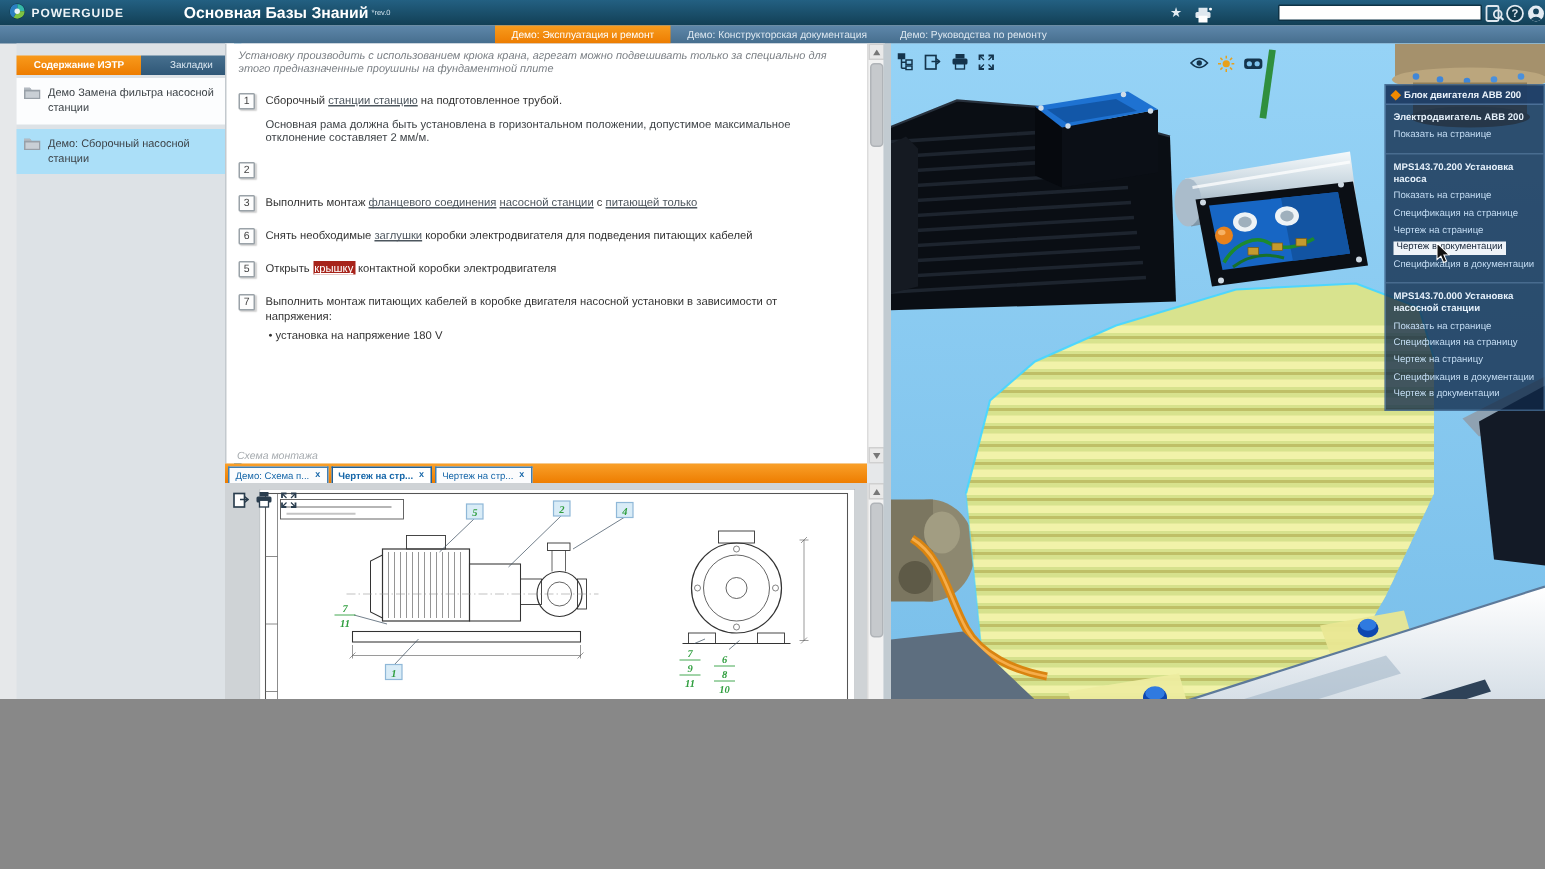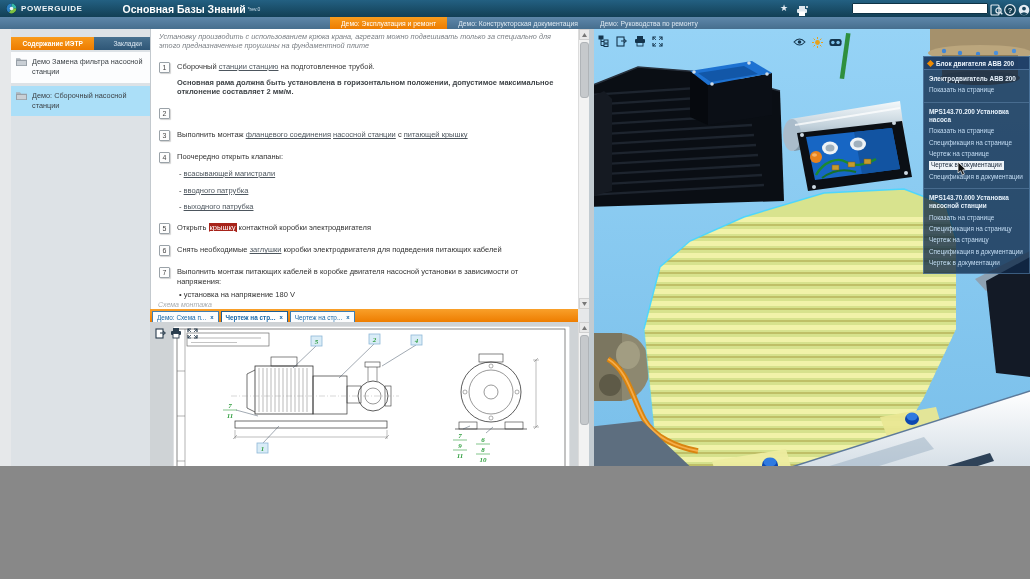--- a/index.html
+++ b/index.html
@@ -39,21 +39,21 @@
 
   
   #instr { left:150px; top:29px; width:428px; height:280px; background:#fff;
     border-left:1px solid #c3c9ce; padding:3px 16px 0 8px; overflow:hidden; }
   .note { font-style:italic; color:#7a7f84; font-size:7.3px; line-height:1.3; margin-bottom:11px; }
   .step { display:flex; gap:7px; margin-bottom:11px; font-size:7.5px; color:#333; line-height:1.3; }
   .stepnum { min-width:11px; height:11px; border:1px solid #9aa2a8; background:#fdfdfd; border-radius:1px;
     box-shadow:1px 1px 1px rgba(0,0,0,.18); font-size:7px; color:#444; display:flex; align-items:center; justify-content:center; }
   .link { color:#4d565e; text-decoration:underline; }
   .hl { background:#a7231a; color:#fff; padding:0 1px; text-decoration:underline; }
-  .stepnote { margin-top:6px; color:#3e4347;font-weight:bold; }
+  .stepnote { margin-top:6px; color:#3e4347; }
   .dashline { margin-top:7px; margin-left:2px; }
   .bulline { margin-top:3px; margin-left:2px; }
   #partial-line { left:158px; top:301px; width:220px; height:7px; overflow:hidden;
     font-size:7px; color:#a6abaf; font-style:italic; }
 
   
   .vsb { width:11px; background:#f2f2f2; border-left:1px solid #dcdcdc; }
   .sbarrow { position:absolute; left:0; width:11px; height:11px; background:#e9e9e9; border:1px solid #d0d0d0;
     display:flex; align-items:center; justify-content:center; }
   .sbthumb { position:absolute; left:1px; width:9px; background:#c6c9cc; border-radius:3px; border:1px solid #b0b4b8; }
@@ -205,42 +205,33 @@
             <div><span>Сборочный </span><span class="link">станции станцию</span><span> на подготовленное трубой.</span></div>
             <div class="stepnote">Основная рама должна быть установлена в горизонтальном положении, допустимое максимальное отклонение составляет 2 мм/м.</div>
           </div>
         </div>
         <div class="step">
           <span class="stepnum">2</span>
         </div>
         <div class="step">
           <span class="stepnum">3</span>
           <div>
-            <div><span>Выполнить монтаж </span><span class="link">фланцевого соединения</span><span> </span><span class="link">насосной станции</span><span> с </span><span class="link">питающей крышку</span></div>
+            <div><span>Выполнить монтаж </span><span class="link">фланцевого соединения</span><span> </span><span class="link">насосной станции</span><span> с </span><span class="link">питающей только</span></div>
           </div>
         </div>
         <div class="step">
-          <span class="stepnum">4</span>
+          <span class="stepnum">6</span>
           <div>
-            <div><span>Поочередно открыть клапаны:</span></div>
-            <div class="dashline">- <span class="link">всасывающей магистрали</span></div>
-            <div class="dashline">- <span class="link">вводного патрубка</span></div>
-            <div class="dashline">- <span class="link">выходного патрубка</span></div>
+            <div><span>Снять необходимые </span><span class="link">заглушки</span><span> коробки электродвигателя для подведения питающих кабелей</span></div>
           </div>
         </div>
         <div class="step">
           <span class="stepnum">5</span>
           <div>
             <div><span>Открыть </span><span class="hl">крышку</span><span> контактной коробки электродвигателя</span></div>
-          </div>
-        </div>
-        <div class="step">
-          <span class="stepnum">6</span>
-          <div>
-            <div><span>Снять необходимые </span><span class="link">заглушки</span><span> коробки электродвигателя для подведения питающих кабелей</span></div>
           </div>
         </div>
         <div class="step">
           <span class="stepnum">7</span>
           <div>
             <div><span>Выполнить монтаж питающих кабелей в коробке двигателя насосной установки в зависимости от напряжения:</span></div>
             <div class="bulline">•  установка на напряжение 180 V</div>
           </div>
         </div>
       </div>

